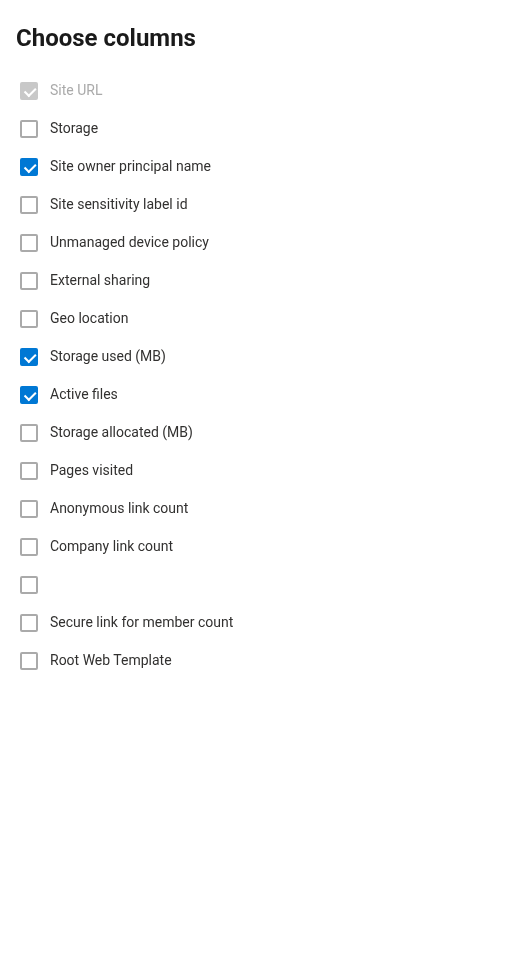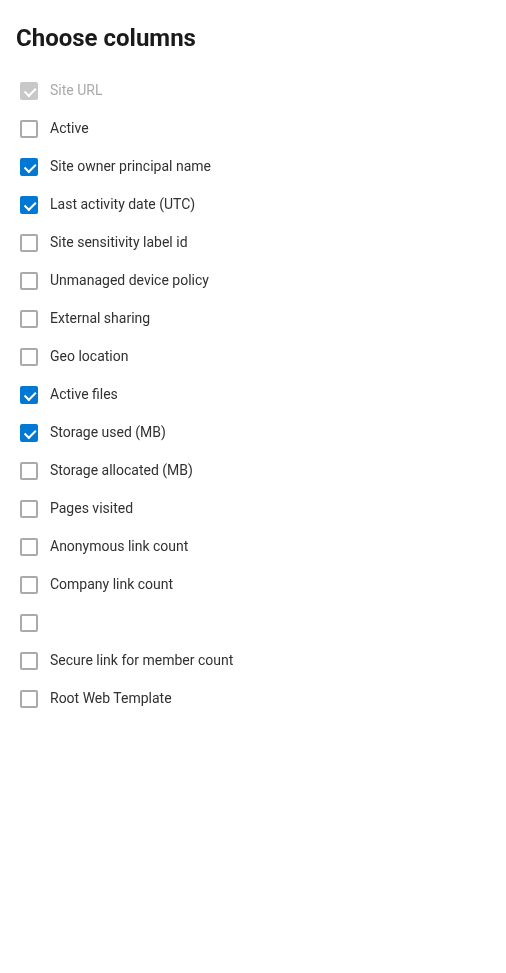--- a/index.html
+++ b/index.html
@@ -96,53 +96,49 @@
 
 <h1 class="title">Choose columns</h1>
 
 <div class="column-list">
     <div class="column-item">
       <div class="checkbox disabled-checked"></div>
       <span class="item-label disabled">Site URL</span>
     </div>
     <div class="column-item">
       <div class="checkbox"></div>
-      <span class="item-label">Active</span>
+      <span class="item-label">Storage</span>
     </div>
     <div class="column-item">
       <div class="checkbox checked"></div>
       <span class="item-label">Site owner principal name</span>
-    </div>
-    <div class="column-item">
-      <div class="checkbox checked"></div>
-      <span class="item-label">Last activity date (UTC)</span>
     </div>
     <div class="column-item">
       <div class="checkbox"></div>
       <span class="item-label">Site sensitivity label id</span>
     </div>
     <div class="column-item">
       <div class="checkbox"></div>
       <span class="item-label">Unmanaged device policy</span>
     </div>
     <div class="column-item">
       <div class="checkbox"></div>
       <span class="item-label">External sharing</span>
     </div>
     <div class="column-item">
       <div class="checkbox"></div>
       <span class="item-label">Geo location</span>
     </div>
     <div class="column-item">
       <div class="checkbox checked"></div>
-      <span class="item-label">Active files</span>
+      <span class="item-label">Storage used (MB)</span>
     </div>
     <div class="column-item">
       <div class="checkbox checked"></div>
-      <span class="item-label">Storage used (MB)</span>
+      <span class="item-label">Active files</span>
     </div>
     <div class="column-item">
       <div class="checkbox"></div>
       <span class="item-label">Storage allocated (MB)</span>
     </div>
     <div class="column-item">
       <div class="checkbox"></div>
       <span class="item-label">Pages visited</span>
     </div>
     <div class="column-item">

